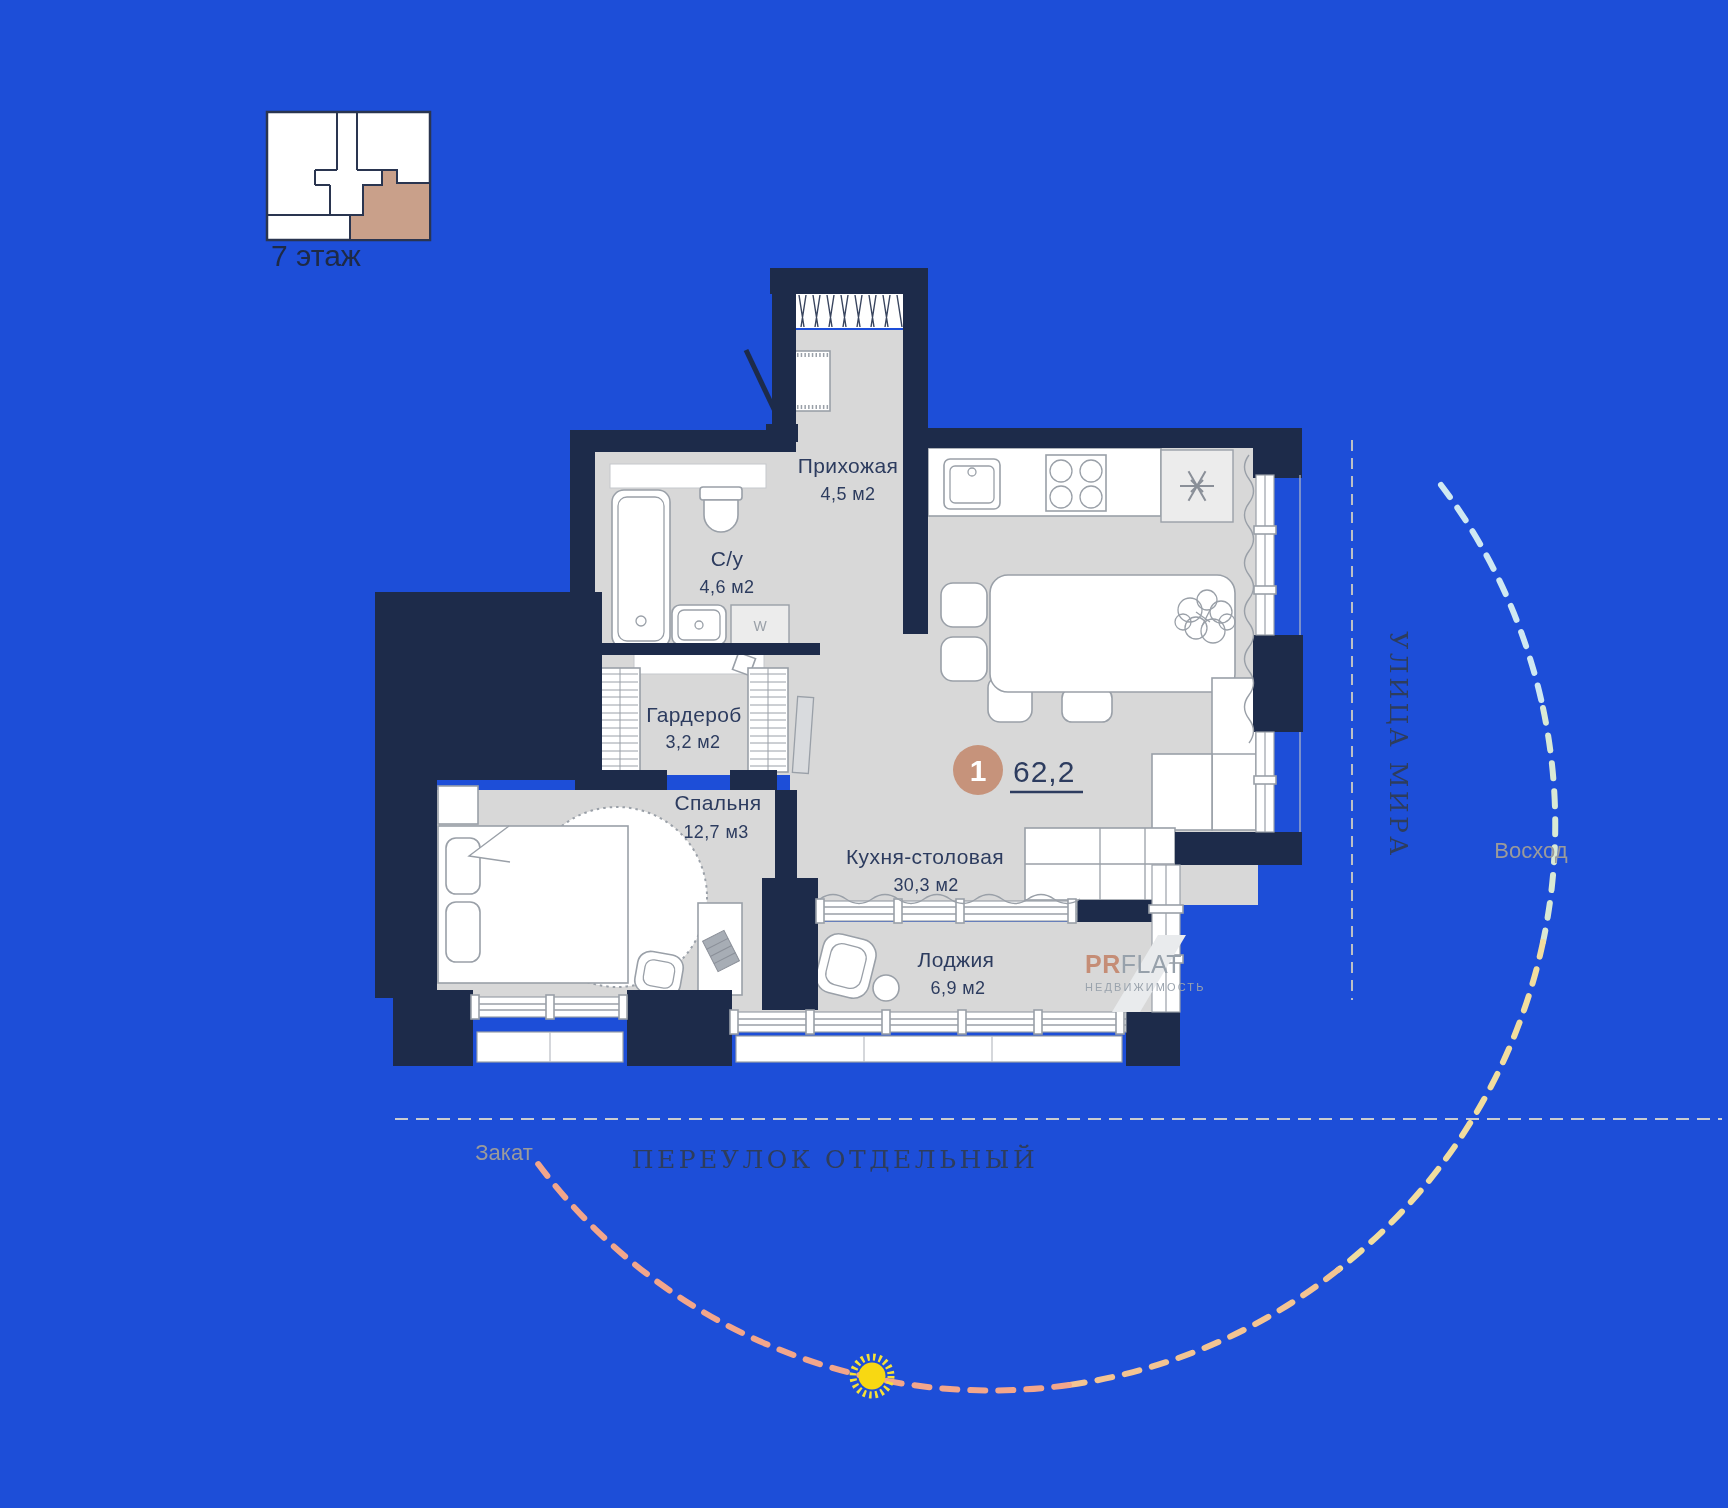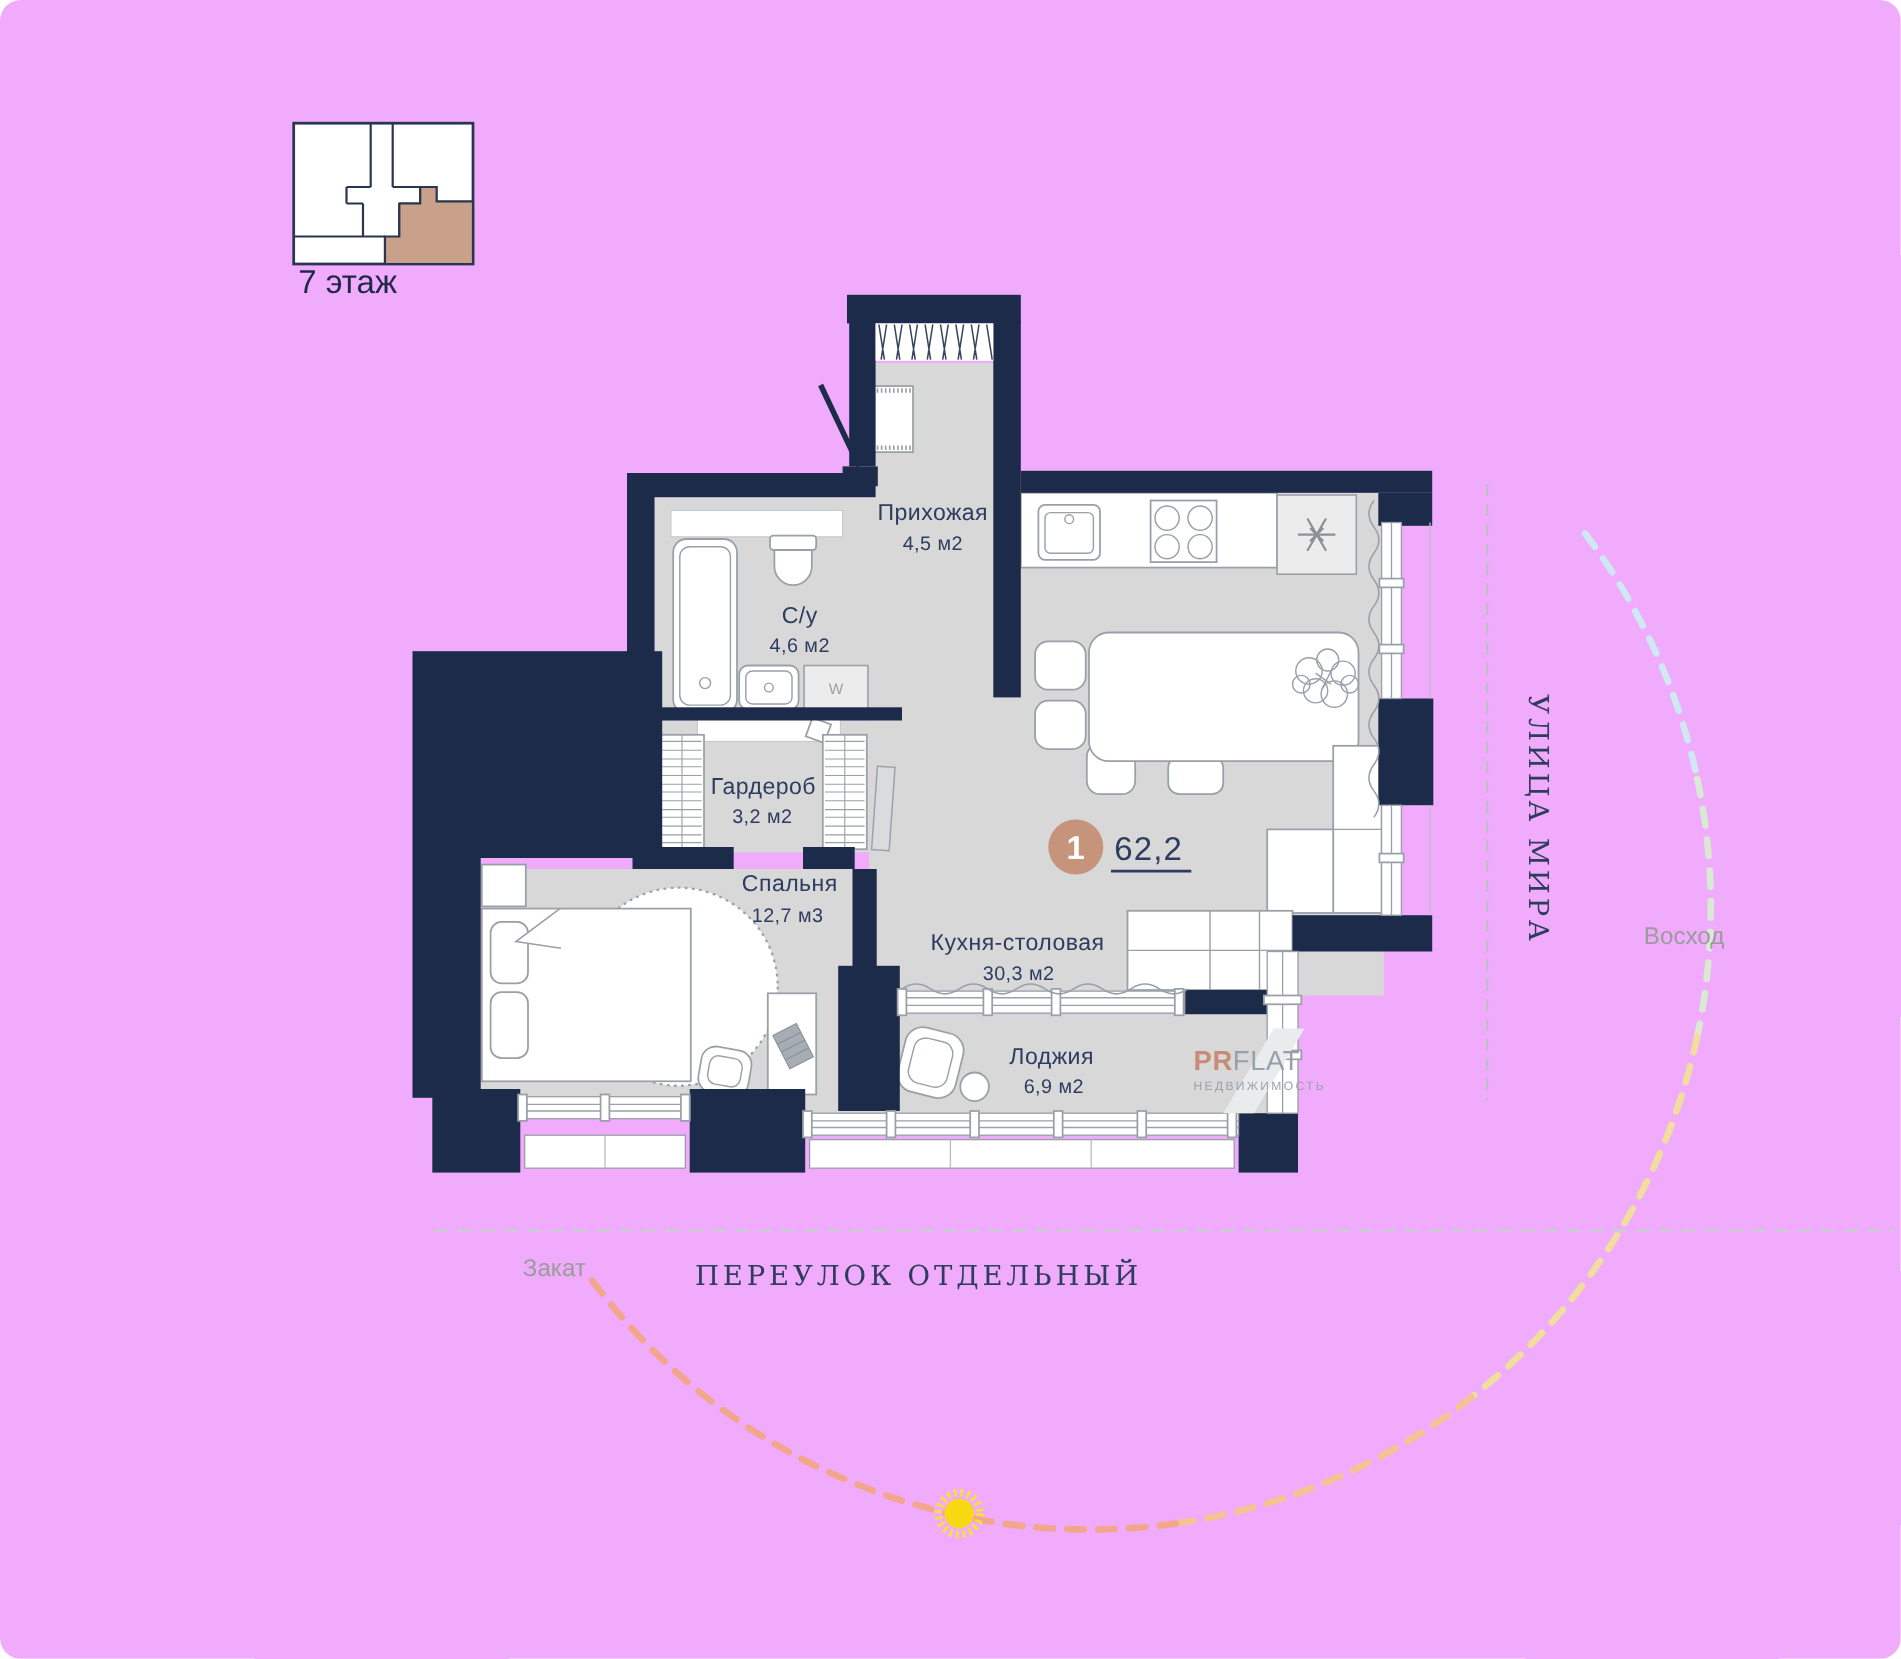--- a/index.html
+++ b/index.html
@@ -1,16 +1,16 @@
 <!DOCTYPE html>
 <html><head>
 <meta charset="utf-8">
 <style>
   html,body{margin:0;padding:0;background:#fff;}
-  .canvas{position:relative;width:1728px;height:1508px;background:#f0abfc;font-family:"Liberation Sans",sans-serif;border-radius:19px;}
+  .canvas{position:relative;width:1728px;height:1508px;background:#1d4ed8;font-family:"Liberation Sans",sans-serif;}
   svg{display:block}
   text{font-family:"Liberation Sans",sans-serif;}
   .wall{fill:#1d2b4a}
   .floor{fill:#d8d8d8}
   .furn{fill:#ffffff;stroke:#9aa0a8;stroke-width:1.6}
   .furnlt{fill:#ececec;stroke:#9aa0a8;stroke-width:1.4}
   .frame{fill:none;stroke:#9aa0a8;stroke-width:1.3}
   .thin{fill:none;stroke:#b9bdc4;stroke-width:1.2}
   .hatch{stroke:#39455f;stroke-width:1.4;fill:none}
   .railhatch{stroke:#9aa0a8;stroke-width:1;fill:none}

